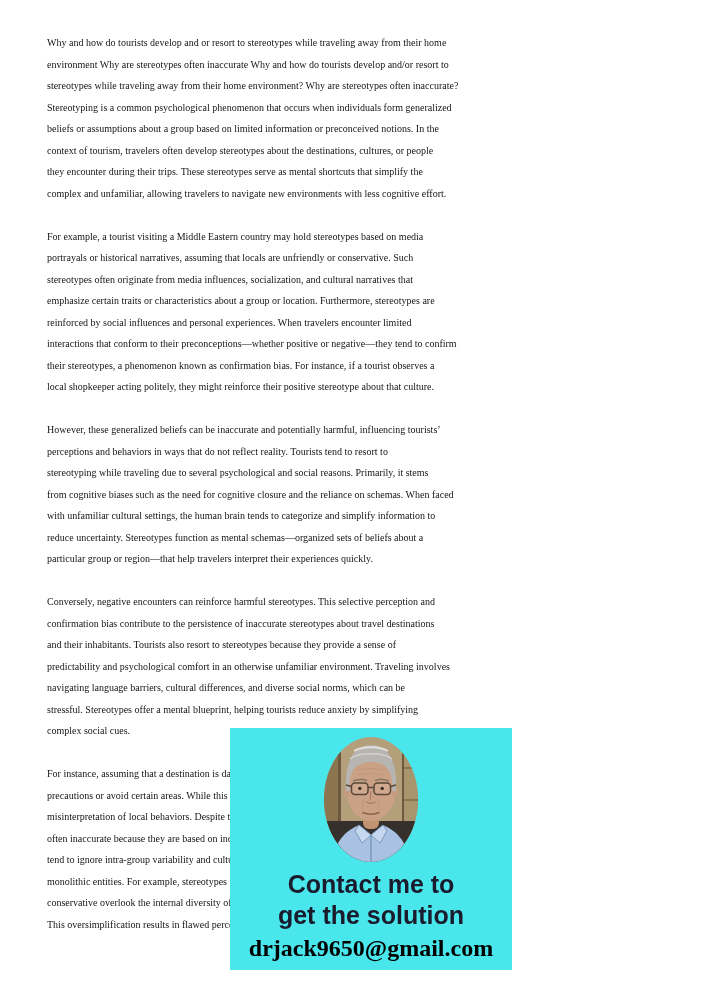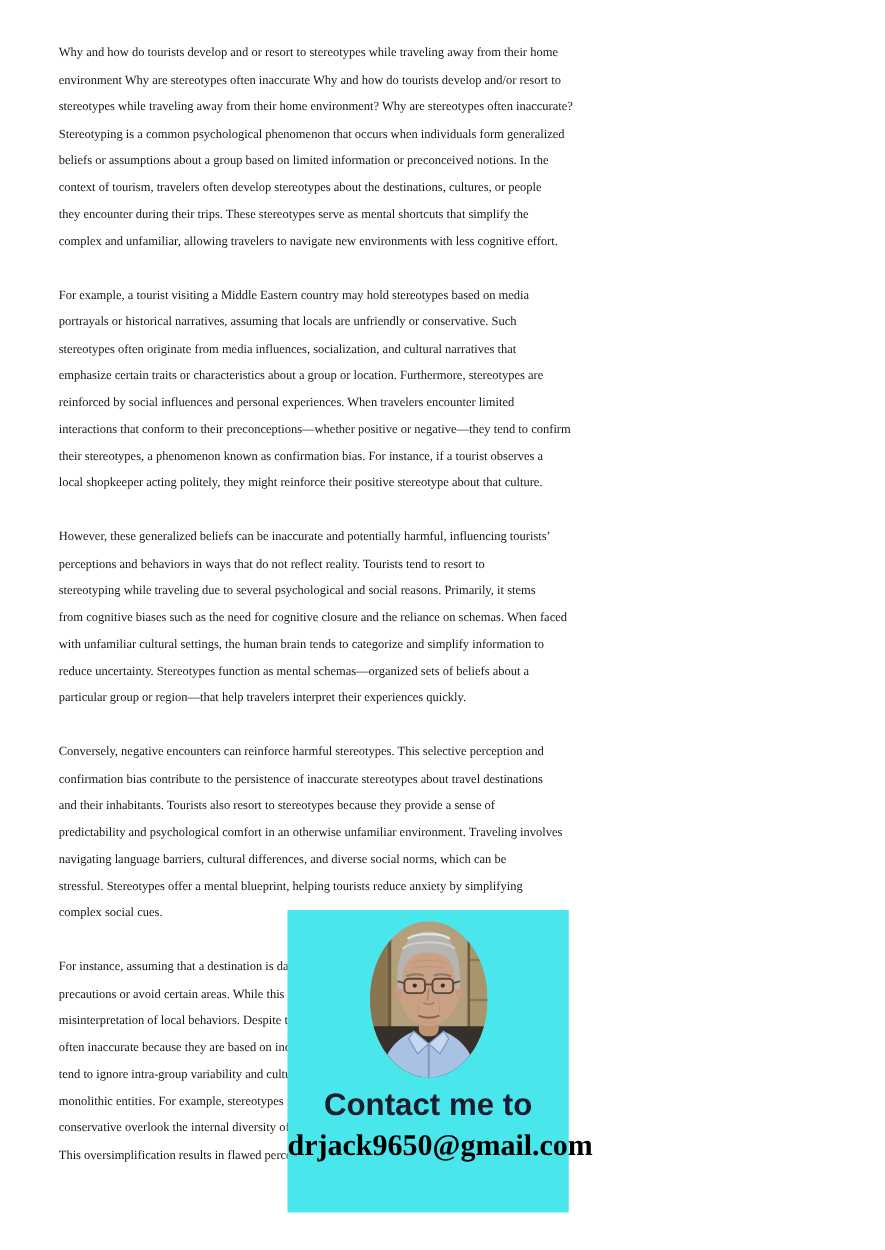--- a/index.html
+++ b/index.html
@@ -17,21 +17,21 @@
   }
   p.para {
     margin: 0 0 21.5px 0;
     font-size: 10px;
     line-height: 21.5px;
     white-space: pre-line; 
   }
   .overlay-card {
     position: absolute;
     left: 230px; top: 728px;
-    width: 225px; height: 242px;
+    width: 282px; height: 242px;
     background: #49e6eb;
     text-align: center;
     box-sizing: border-box;
   }
   .photo-oval {
     width: 94px; height: 125px;
     margin: 9px auto 0 auto;
     border-radius: 50%;
     overflow: hidden;
   }
@@ -45,21 +45,20 @@
     color: #1b1b2e;
     letter-spacing: 0px;
   }
   .card-email {
     margin-top: 3px;
     font-family: "Liberation Serif", "DejaVu Serif", serif;
     font-weight: 700;
     font-size: 24px;
     line-height: 28px;
     color: #000000;
-    text-align: right;
   }
 </style>
 </head>
 <body style="background: rgb(255, 255, 255);">
 
 <div class="doc-page">
 
   <div class="doc-text" style="color: rgb(20, 20, 20);">
     <p class="para">Why and how do tourists develop and or resort to stereotypes while traveling away from their home
 environment Why are stereotypes often inaccurate Why and how do tourists develop and/or resort to
@@ -151,19 +150,20 @@
         <path d="M 40,62 q -2.5,6 -1.5,11" stroke="#b98f74" stroke-width="0.9" fill="none" opacity="0.65"></path>
         <path d="M 54,62 q 2.5,6 1.5,11" stroke="#b98f74" stroke-width="0.9" fill="none" opacity="0.65"></path>
 
         <path d="M 38.5,75.5 q 8.5,3.5 17,0" stroke="#8f5f4c" stroke-width="1.5" fill="none"></path>
         <path d="M 41,80.5 q 6,2 12,0" stroke="#b98f74" stroke-width="0.8" fill="none" opacity="0.6"></path>
       </svg>
     </div>
 
     <div class="card-heading" style="color: rgb(27, 27, 46);">
       <div>Contact me to</div>
+      <div>get the solution</div>
     </div>
 
     <div class="card-email" style="color: rgb(0, 0, 0);">drjack9650@gmail.com</div>
 
   </div>
 
 </div>
 
 </body></html>

